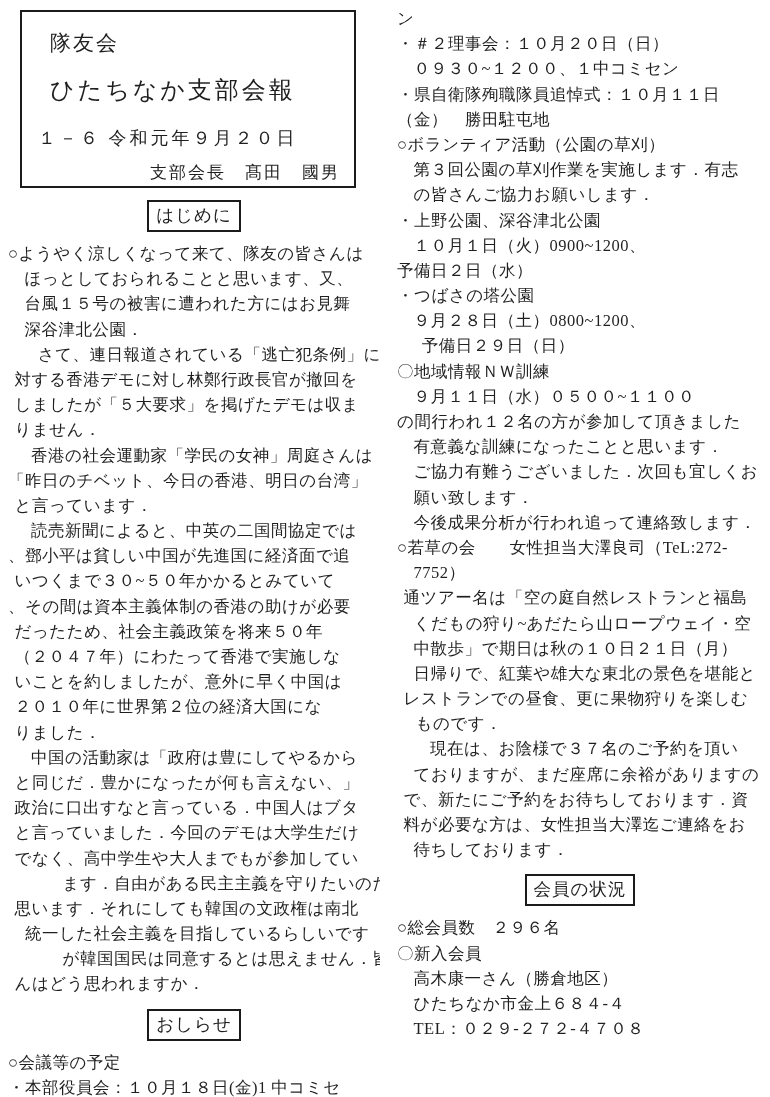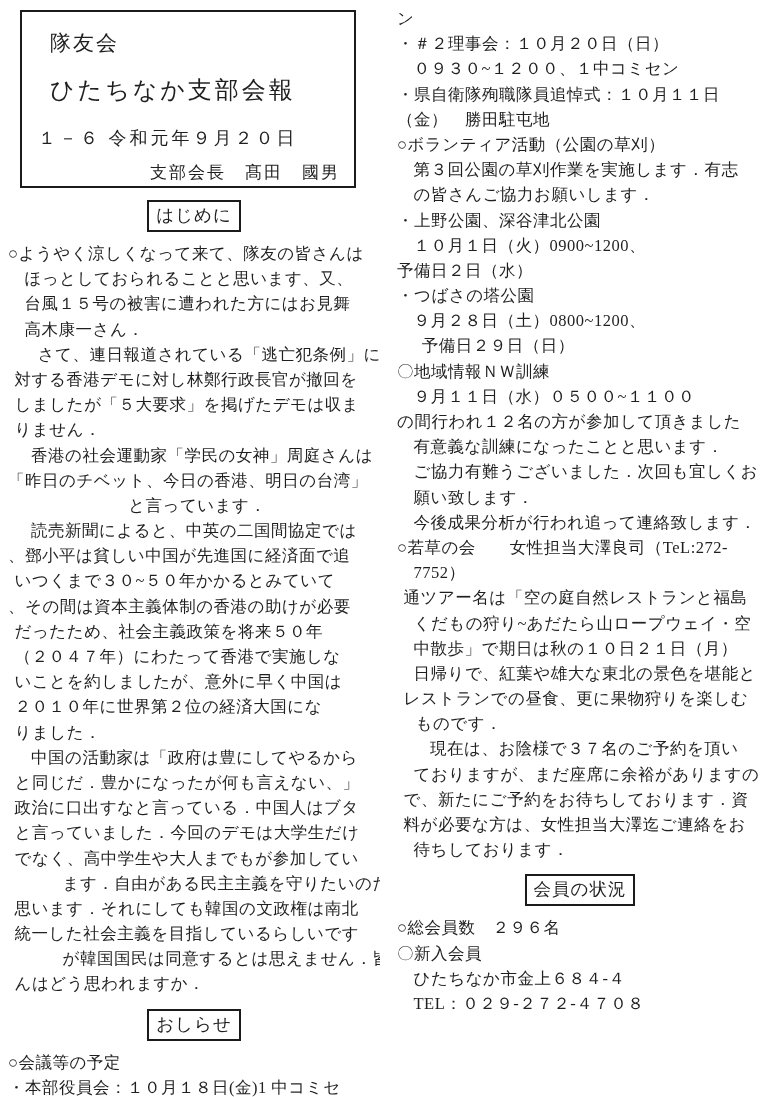--- a/index.html
+++ b/index.html
@@ -55,45 +55,45 @@
     </div>
 
     <div class="hwrap">
       <h2 class="hbox">はじめに</h2>
     </div>
 
     <div class="lines">
       <div class="line" style="">○ようやく涼しくなって来て、隊友の皆さんは</div>
         <div class="line" style="padding-left: 1em;">ほっとしておられることと思います、又、</div>
         <div class="line" style="padding-left: 1em;">台風１５号の被害に遭われた方にはお見舞</div>
-        <div class="line" style="padding-left: 1em;">高木康一さん．</div>
+        <div class="line" style="padding-left: 1em;">深谷津北公園．</div>
         <div class="line" style="padding-left: 1.8em;">さて、連日報道されている「逃亡犯条例」に</div>
         <div class="line" style="padding-left: 0.4em;">対する香港デモに対し林鄭行政長官が撤回を</div>
         <div class="line" style="padding-left: 0.4em;">しましたが「５大要求」を掲げたデモは収ま</div>
         <div class="line" style="padding-left: 0.4em;">りません．</div>
         <div class="line" style="padding-left: 1.4em;">香港の社会運動家「学民の女神」周庭さんは</div>
         <div class="line" style="">「昨日のチベット、今日の香港、明日の台湾」</div>
-        <div class="line" style="padding-left: 0.4em; text-align: center;">と言っています．</div>
+        <div class="line" style="padding-left: 0.4em;">と言っています．</div>
         <div class="line" style="padding-left: 1.4em;">読売新聞によると、中英の二国間協定では</div>
         <div class="line" style="">、鄧小平は貧しい中国が先進国に経済面で追</div>
         <div class="line" style="padding-left: 0.4em;">いつくまで３０~５０年かかるとみていて</div>
         <div class="line" style="">、その間は資本主義体制の香港の助けが必要</div>
         <div class="line" style="padding-left: 0.4em;">だったため、社会主義政策を将来５０年</div>
         <div class="line" style="padding-left: 0.4em;">（２０４７年）にわたって香港で実施しな</div>
         <div class="line" style="padding-left: 0.4em;">いことを約しましたが、意外に早く中国は</div>
         <div class="line" style="padding-left: 0.4em;">２０１０年に世界第２位の経済大国にな</div>
         <div class="line" style="padding-left: 0.4em;">りました．</div>
         <div class="line" style="padding-left: 1.4em;">中国の活動家は「政府は豊にしてやるから</div>
         <div class="line" style="padding-left: 0.4em;">と同じだ．豊かになったが何も言えない、」</div>
         <div class="line" style="padding-left: 0.4em;">政治に口出すなと言っている．中国人はブタ</div>
         <div class="line" style="padding-left: 0.4em;">と言っていました．今回のデモは大学生だけ</div>
         <div class="line" style="padding-left: 0.4em;">でなく、高中学生や大人までもが参加してい</div>
         <div class="line" style="padding-left: 0.4em; margin-left: 48px;">ます．自由がある民主主義を守りたいのだと</div>
         <div class="line" style="padding-left: 0.4em;">思います．それにしても韓国の文政権は南北</div>
-        <div class="line" style="padding-left: 0.4em;">統一した社会主義を目指しているらしいです</div>
+        <div class="line" style="padding-left: 0.4em; text-align: center;">統一した社会主義を目指しているらしいです</div>
         <div class="line" style="padding-left: 0.4em; margin-left: 48px;">が韓国国民は同意するとは思えません．皆さ</div>
         <div class="line" style="padding-left: 0.4em;">んはどう思われますか．</div>
     </div>
 
     <div class="hwrap">
       <h2 class="hbox">おしらせ</h2>
     </div>
 
     <div class="lines">
       <div class="line" style="">○会議等の予定</div>
@@ -141,19 +141,20 @@
         <div class="line" style="padding-left: 1em;">待ちしております．</div>
     </div>
 
     <div class="hwrap">
       <h2 class="hbox">会員の状況</h2>
     </div>
 
     <div class="lines">
       <div class="line" style="">○総会員数　２９６名</div>
         <div class="line" style="">〇新入会員</div>
+        <div class="line" style="padding-left: 1em;">高木康一さん（勝倉地区）</div>
         <div class="line" style="padding-left: 1em;">ひたちなか市金上６８４-４</div>
         <div class="line" style="padding-left: 1em;">TEL：０２９-２７２-４７０８</div>
     </div>
 
   </section>
 
 </main>
 
 </body></html>

